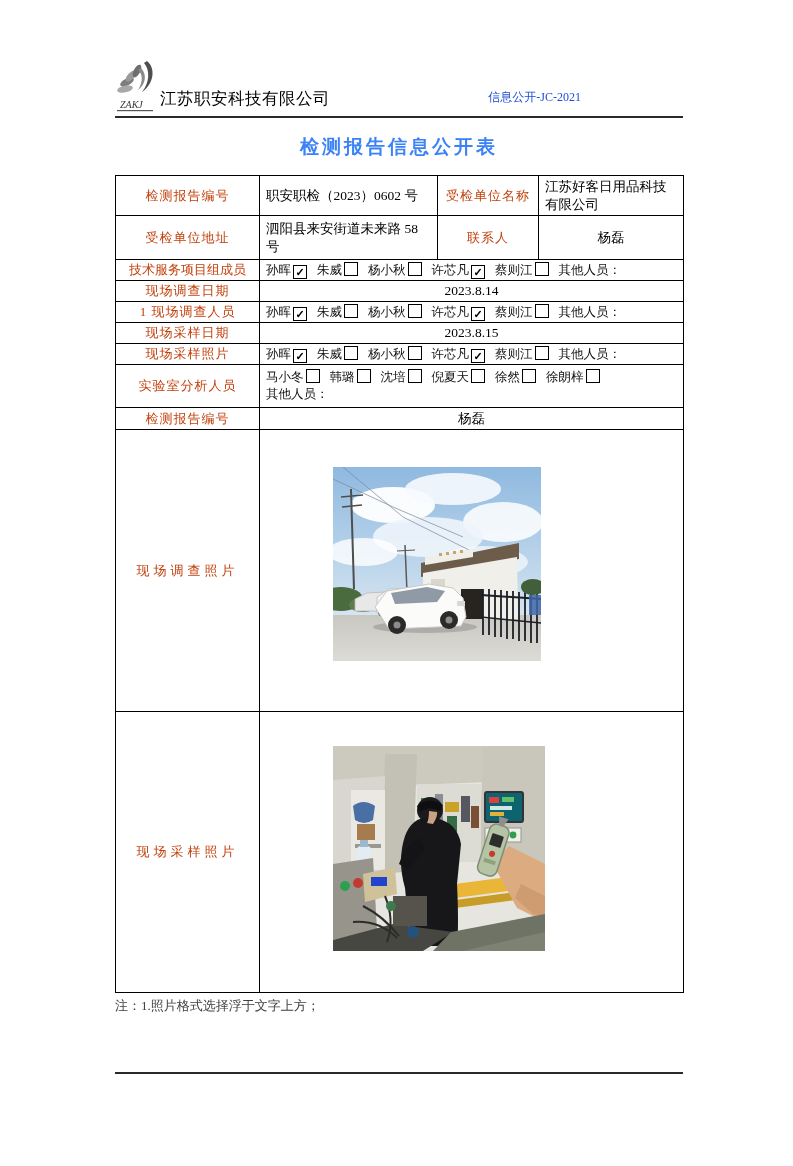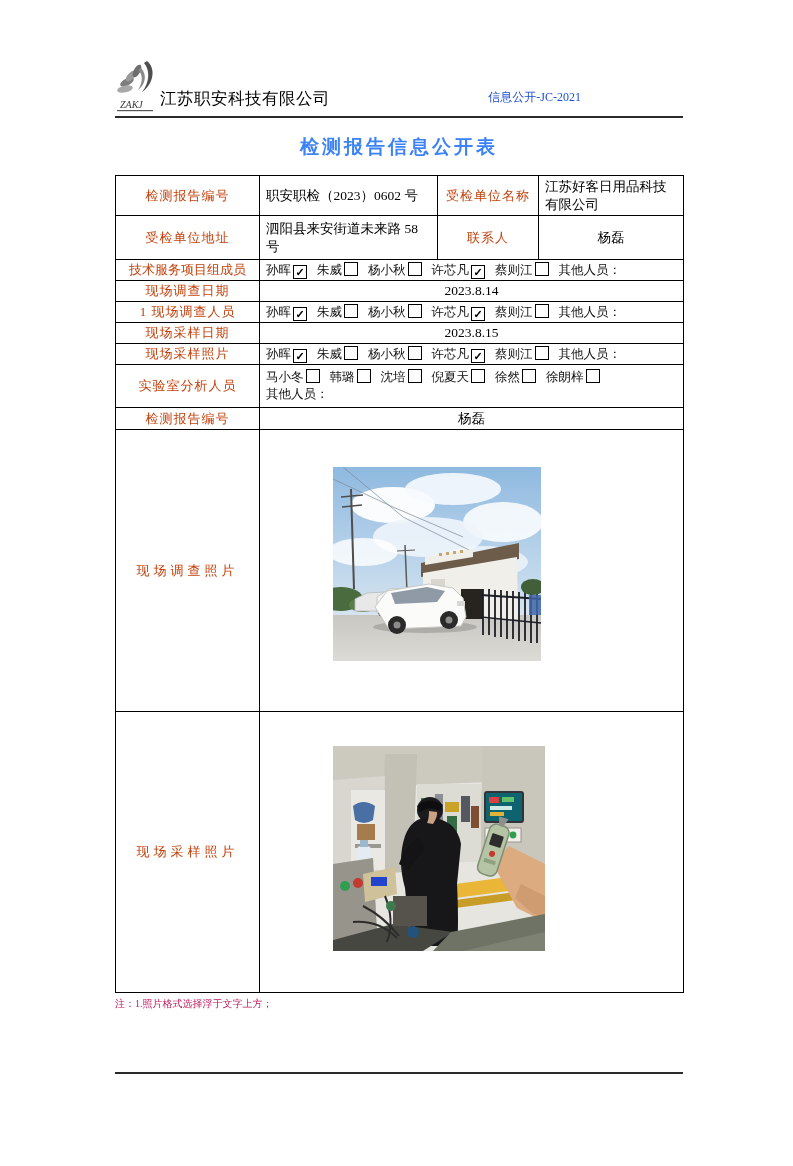--- a/index.html
+++ b/index.html
@@ -26,21 +26,21 @@
   td.members{font-size:12.5px;color:#111;padding-left:8px;margin-left:16px;}
   .member{margin-right:10px;white-space:nowrap;}
   .cbox{display:inline-block;width:12px;height:12px;border:1.5px solid #000;margin-left:2px;
         vertical-align:-2px;line-height:12px;font-size:11px;font-weight:bold;text-align:center;color:#000;}
   td.photo-label{letter-spacing:4px;}
   td.photo-cell{position:relative;padding:0;}
   .photo{position:absolute;display:block;}
   .photo1{left:73px;top:37px;width:208px;height:194px;}
   .photo2{left:73px;top:34px;width:212px;height:205px;}
   
-  .note{position:absolute;left:115px;top:997px;font-size:10px;color:#be185d;}
+  .note{position:absolute;left:115px;top:997px;font-size:13px;color:#404040;}
   .footer-rule{position:absolute;left:115px;top:1072px;width:568px;height:1.5px;background:#2a2a2a;}
   .footer-text{position:absolute;left:115px;top:1078px;width:568px;text-align:center;
                font-size:13.5px;letter-spacing:2px;color:#1a1a1a;}
 </style>
 </head>
 <body>
 
 <div class="page">
 
   <div class="logo">

